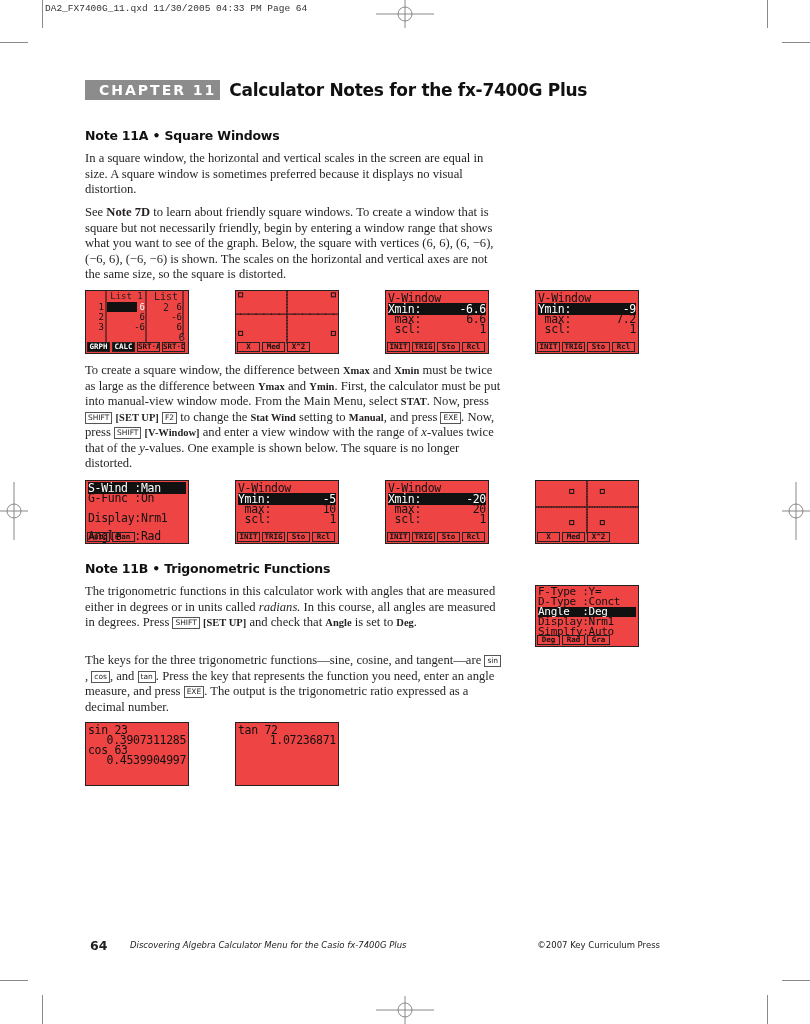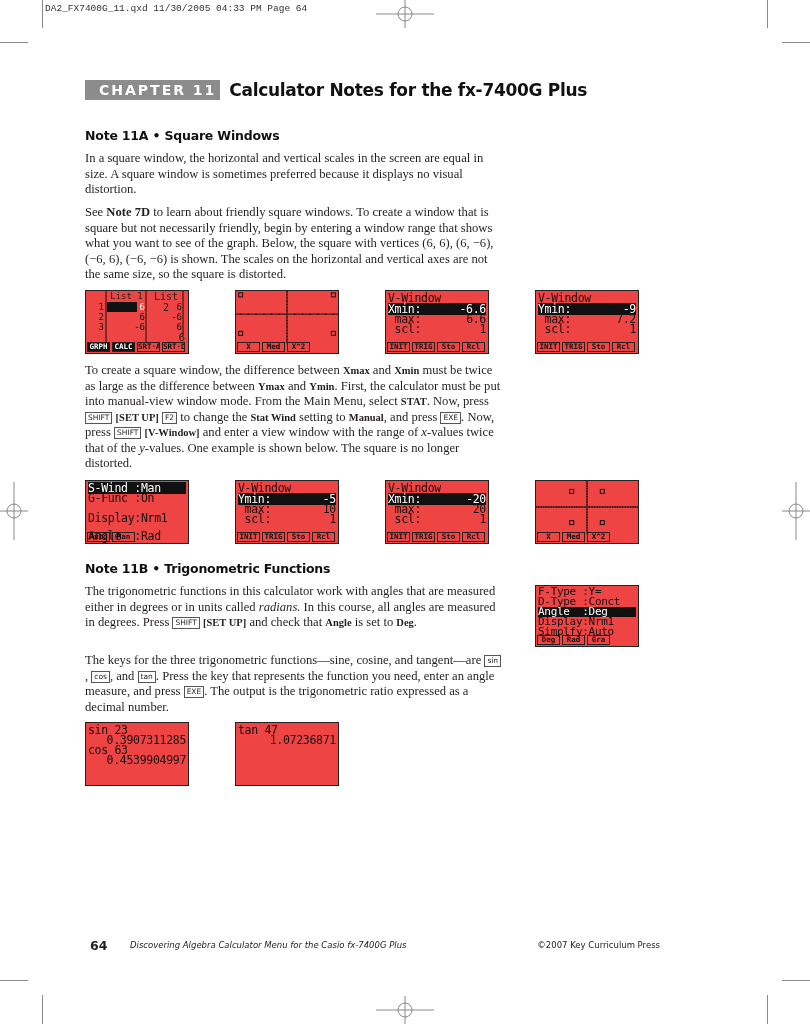--- a/index.html
+++ b/index.html
@@ -309,19 +309,19 @@
 </div>
 
 <div class="screen" style="left:85px;top:722px;">
   <div class="lcd-line" style="top:1px;">sin 23</div>
   <div class="lcd-line" style="top:11px;text-align:right;">0.3907311285</div>
   <div class="lcd-line" style="top:21px;">cos 63</div>
   <div class="lcd-line" style="top:31px;text-align:right;">0.4539904997</div>
 </div>
 
 <div class="screen" style="left:235px;top:722px;">
-  <div class="lcd-line" style="top:1px;">tan 47</div>
+  <div class="lcd-line" style="top:1px;">tan 72</div>
   <div class="lcd-line" style="top:11px;text-align:right;">1.07236871</div>
 </div>
 
 <div class="footer-num">64</div>
 <div class="footer-title">Discovering Algebra Calculator Menu for the Casio fx-7400G Plus</div>
 <div class="footer-copy">©2007 Key Curriculum Press</div>
 
 </body></html>

